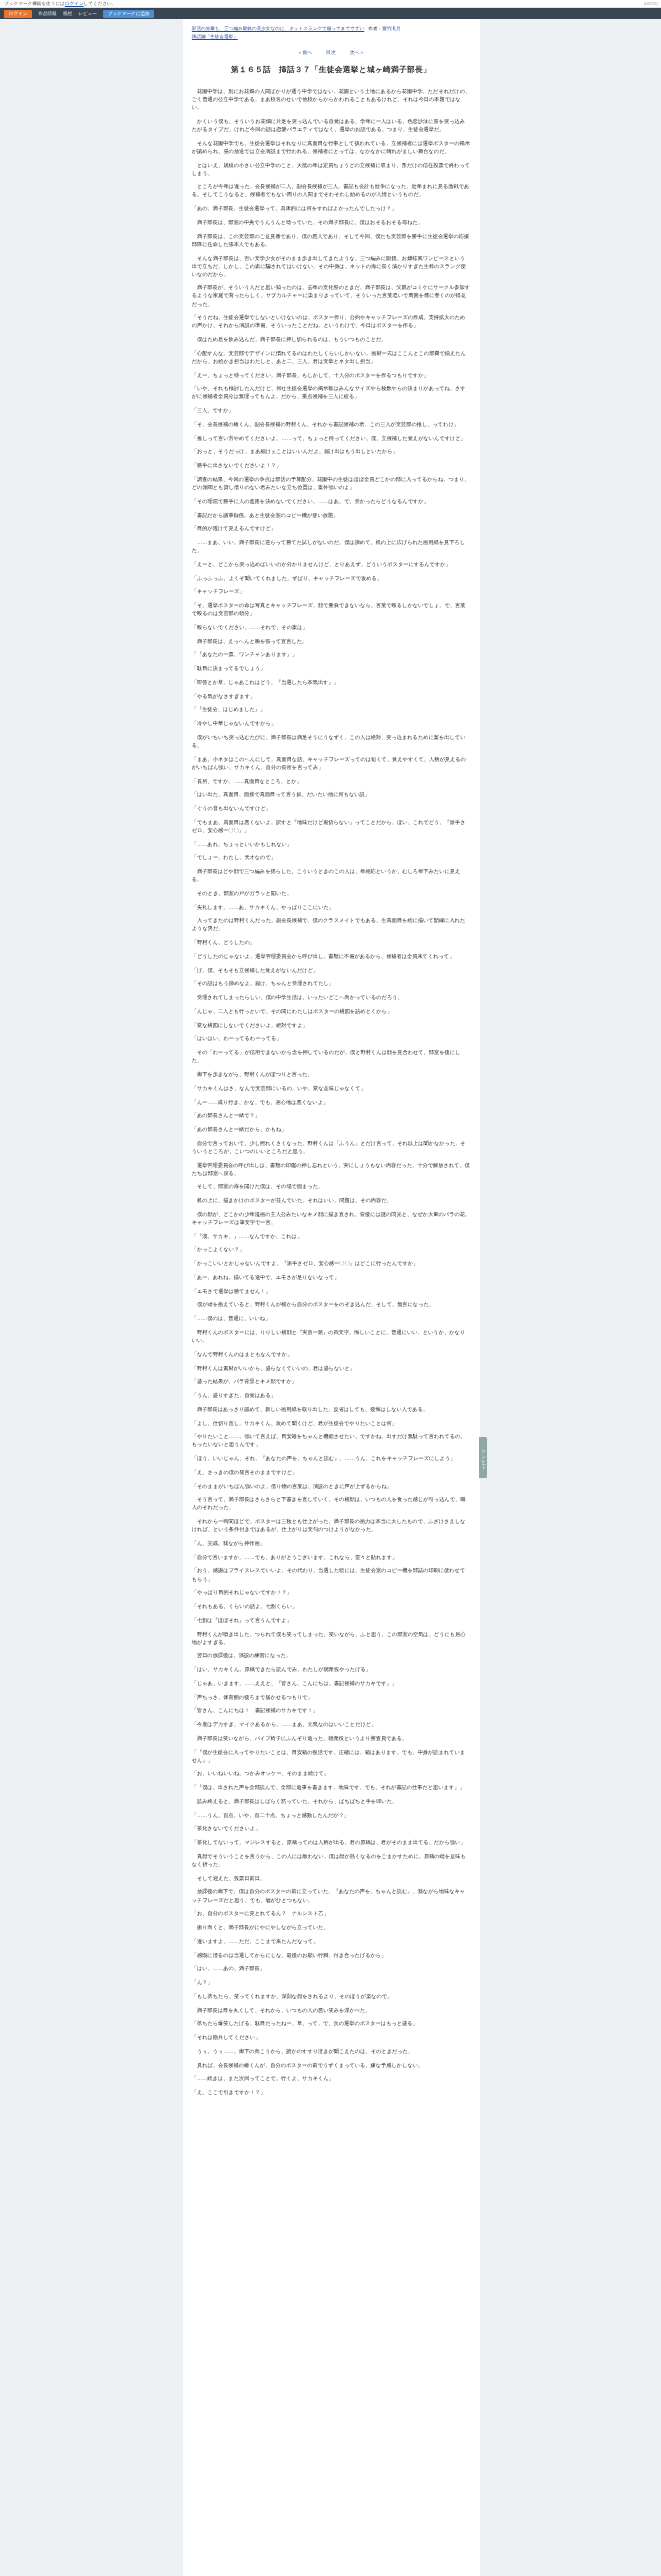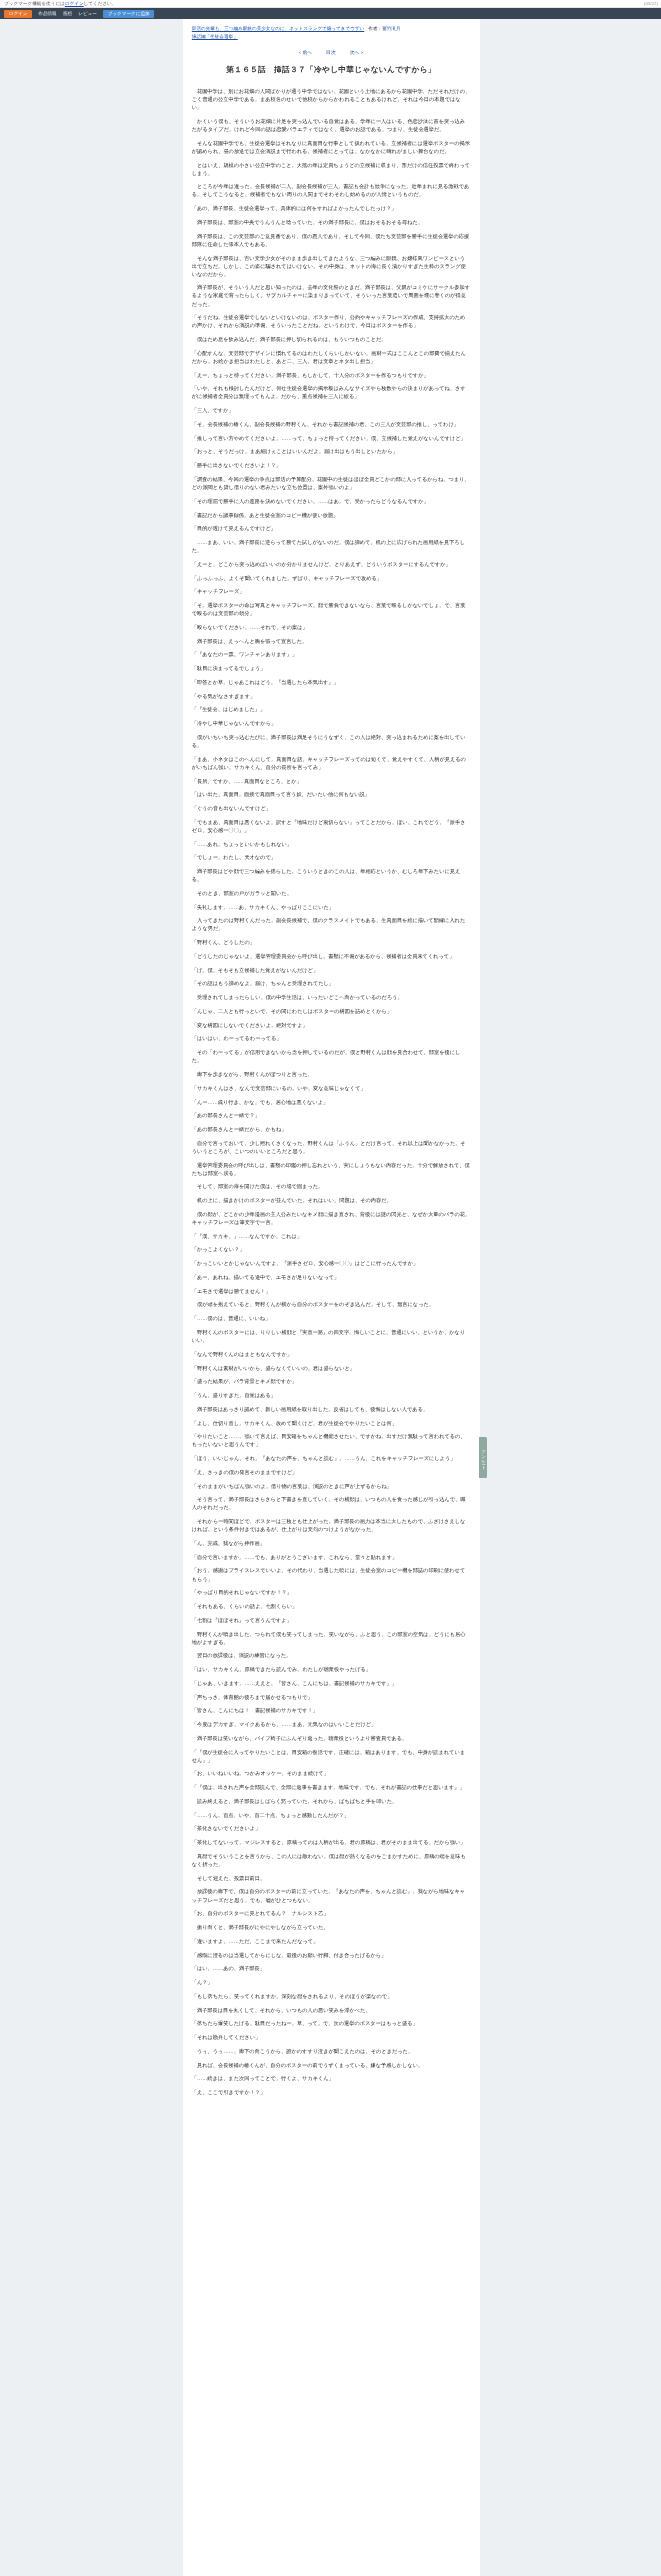--- a/index.html
+++ b/index.html
@@ -111,21 +111,21 @@
       <a class="link work-title">部活の先輩も、三つ編み眼鏡の美少女なのに、ネットスラングで煽ってきてウザい</a><span class="author"><span>作者：</span><a class="link">冨竹滝月</a></span>
       <div><a class="link">挿話編「生徒会選挙」</a></div>
     </div>
 
     <div class="pager">
       <a class="link">＜前へ</a>
       <a class="link">目次</a>
       <a class="link">次へ＞</a>
     </div>
 
-    <h1 class="ep-title">第１６５話　挿話３７「冷やし中華じゃないんですから」</h1>
+    <h1 class="ep-title">第１６５話　挿話３７「生徒会選挙と城ヶ崎満子部長」</h1>
 
     <div class="body-text">
 
     <p class="para">　花園中学は、別にお花畑の人間ばかりが通う中学ではない。花園という土地にあるから花園中学。ただそれだけの、ごく普通の公立中学である。まあ校名のせいで他校からからかわれることもあるけれど、それは今日の本題ではない。</p>
         <p class="para">　かくいう僕も、そういうお花畑に片足を突っ込んでいる自覚はある。学年に一人はいる、色恋沙汰に首を突っ込みたがるタイプだ。けれど今回の話は恋愛バラエティではなく、選挙のお話である。つまり、生徒会選挙だ。</p>
         <p class="para">　そんな花園中学でも、生徒会選挙はそれなりに真面目な行事として扱われている。立候補者には選挙ポスターの掲示が認められ、昼の放送では立会演説まで行われる。候補者にとっては、なかなかに晴れがましい舞台なのだ。</p>
         <p class="para">　とはいえ、規模の小さい公立中学のこと。大抵の年は定員ちょうどの立候補に収まり、形だけの信任投票で終わってしまう。</p>
         <p class="para">　ところが今年は違った。会長候補が二人、副会長候補が三人。書記も会計も競争になった。近年まれに見る激戦である。そしてこうなると、候補者でもない周りの人間までそわそわし始めるのが人情というものだ。</p>
         <p class="para">「あの、満子部長。生徒会選挙って、具体的には何をすればよかったんでしたっけ？」</p>
         <p class="para">　満子部長は、部室の中央でうんうんと唸っていた。その満子部長に、僕はおそるおそる尋ねた。</p>

